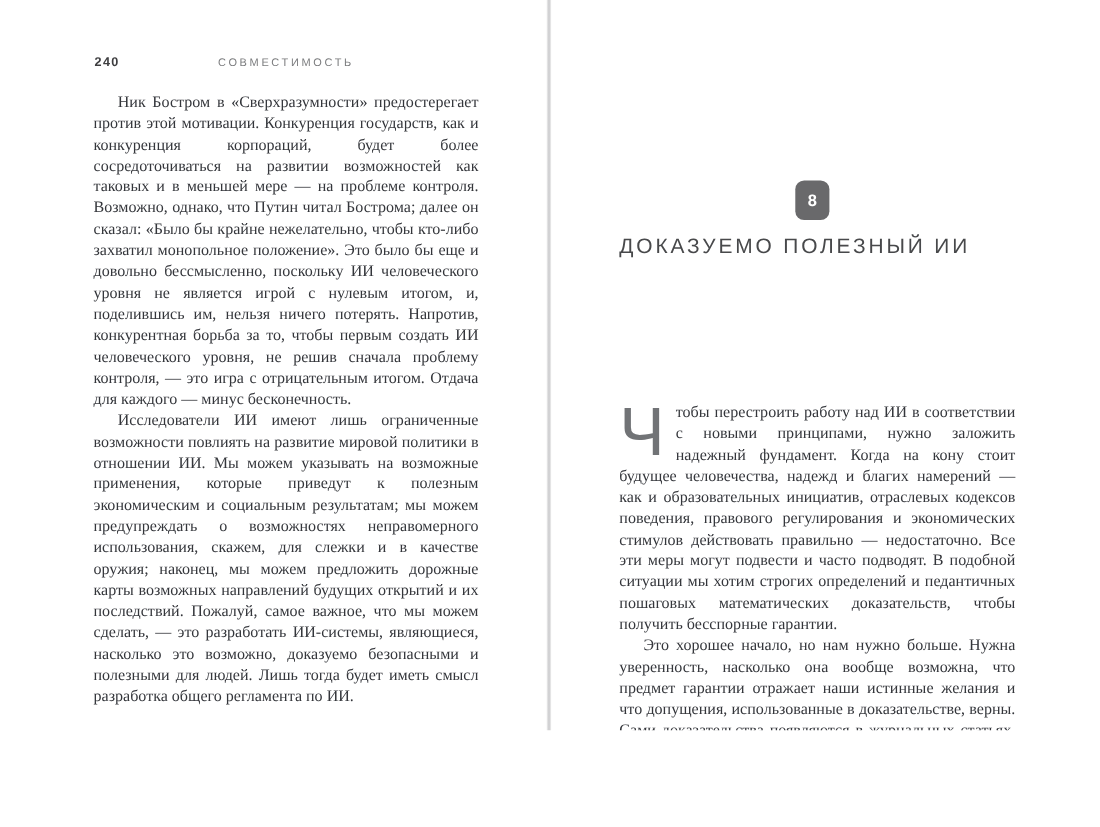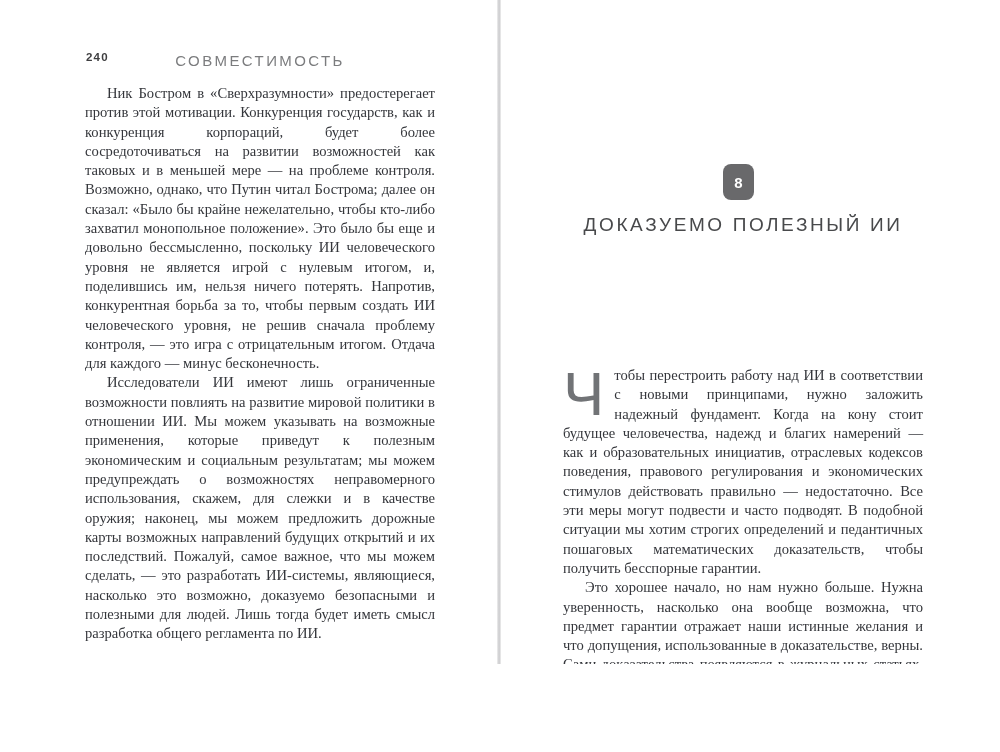--- a/index.html
+++ b/index.html
@@ -31,21 +31,21 @@
     letter-spacing: 1.2px;
     color: #3e3e40;
   }
   .running-head {
     position: absolute;
     left: 85px;
     top: 52px;
     width: 350px;
     text-align: center;
     font-family: "Liberation Sans", sans-serif;
-    font-size: 15px;
+    font-size: 10px;
     font-weight: 400;
     letter-spacing: 2.4px;
     color: #7b7c7e;
   }
   .body-block {
     position: absolute;
     text-align: justify;
     font-size: 14.6px;
     line-height: 19.3px;
     color: #34363b;
@@ -68,21 +68,21 @@
     font-family: "Liberation Sans", sans-serif;
     font-size: 15px;
     font-weight: 700;
     color: #ffffff;
   }
   .chapter-title {
     position: absolute;
     left: 563px;
     top: 214px;
     width: 360px;
-    text-align: center;
+    text-align: left;
     font-family: "Liberation Sans", sans-serif;
     font-size: 19px;
     font-weight: 400;
     letter-spacing: 2.6px;
     color: #48494b;
     white-space: nowrap;
   }
   .dropcap {
     float: left;
     font-family: "Liberation Sans", sans-serif;

